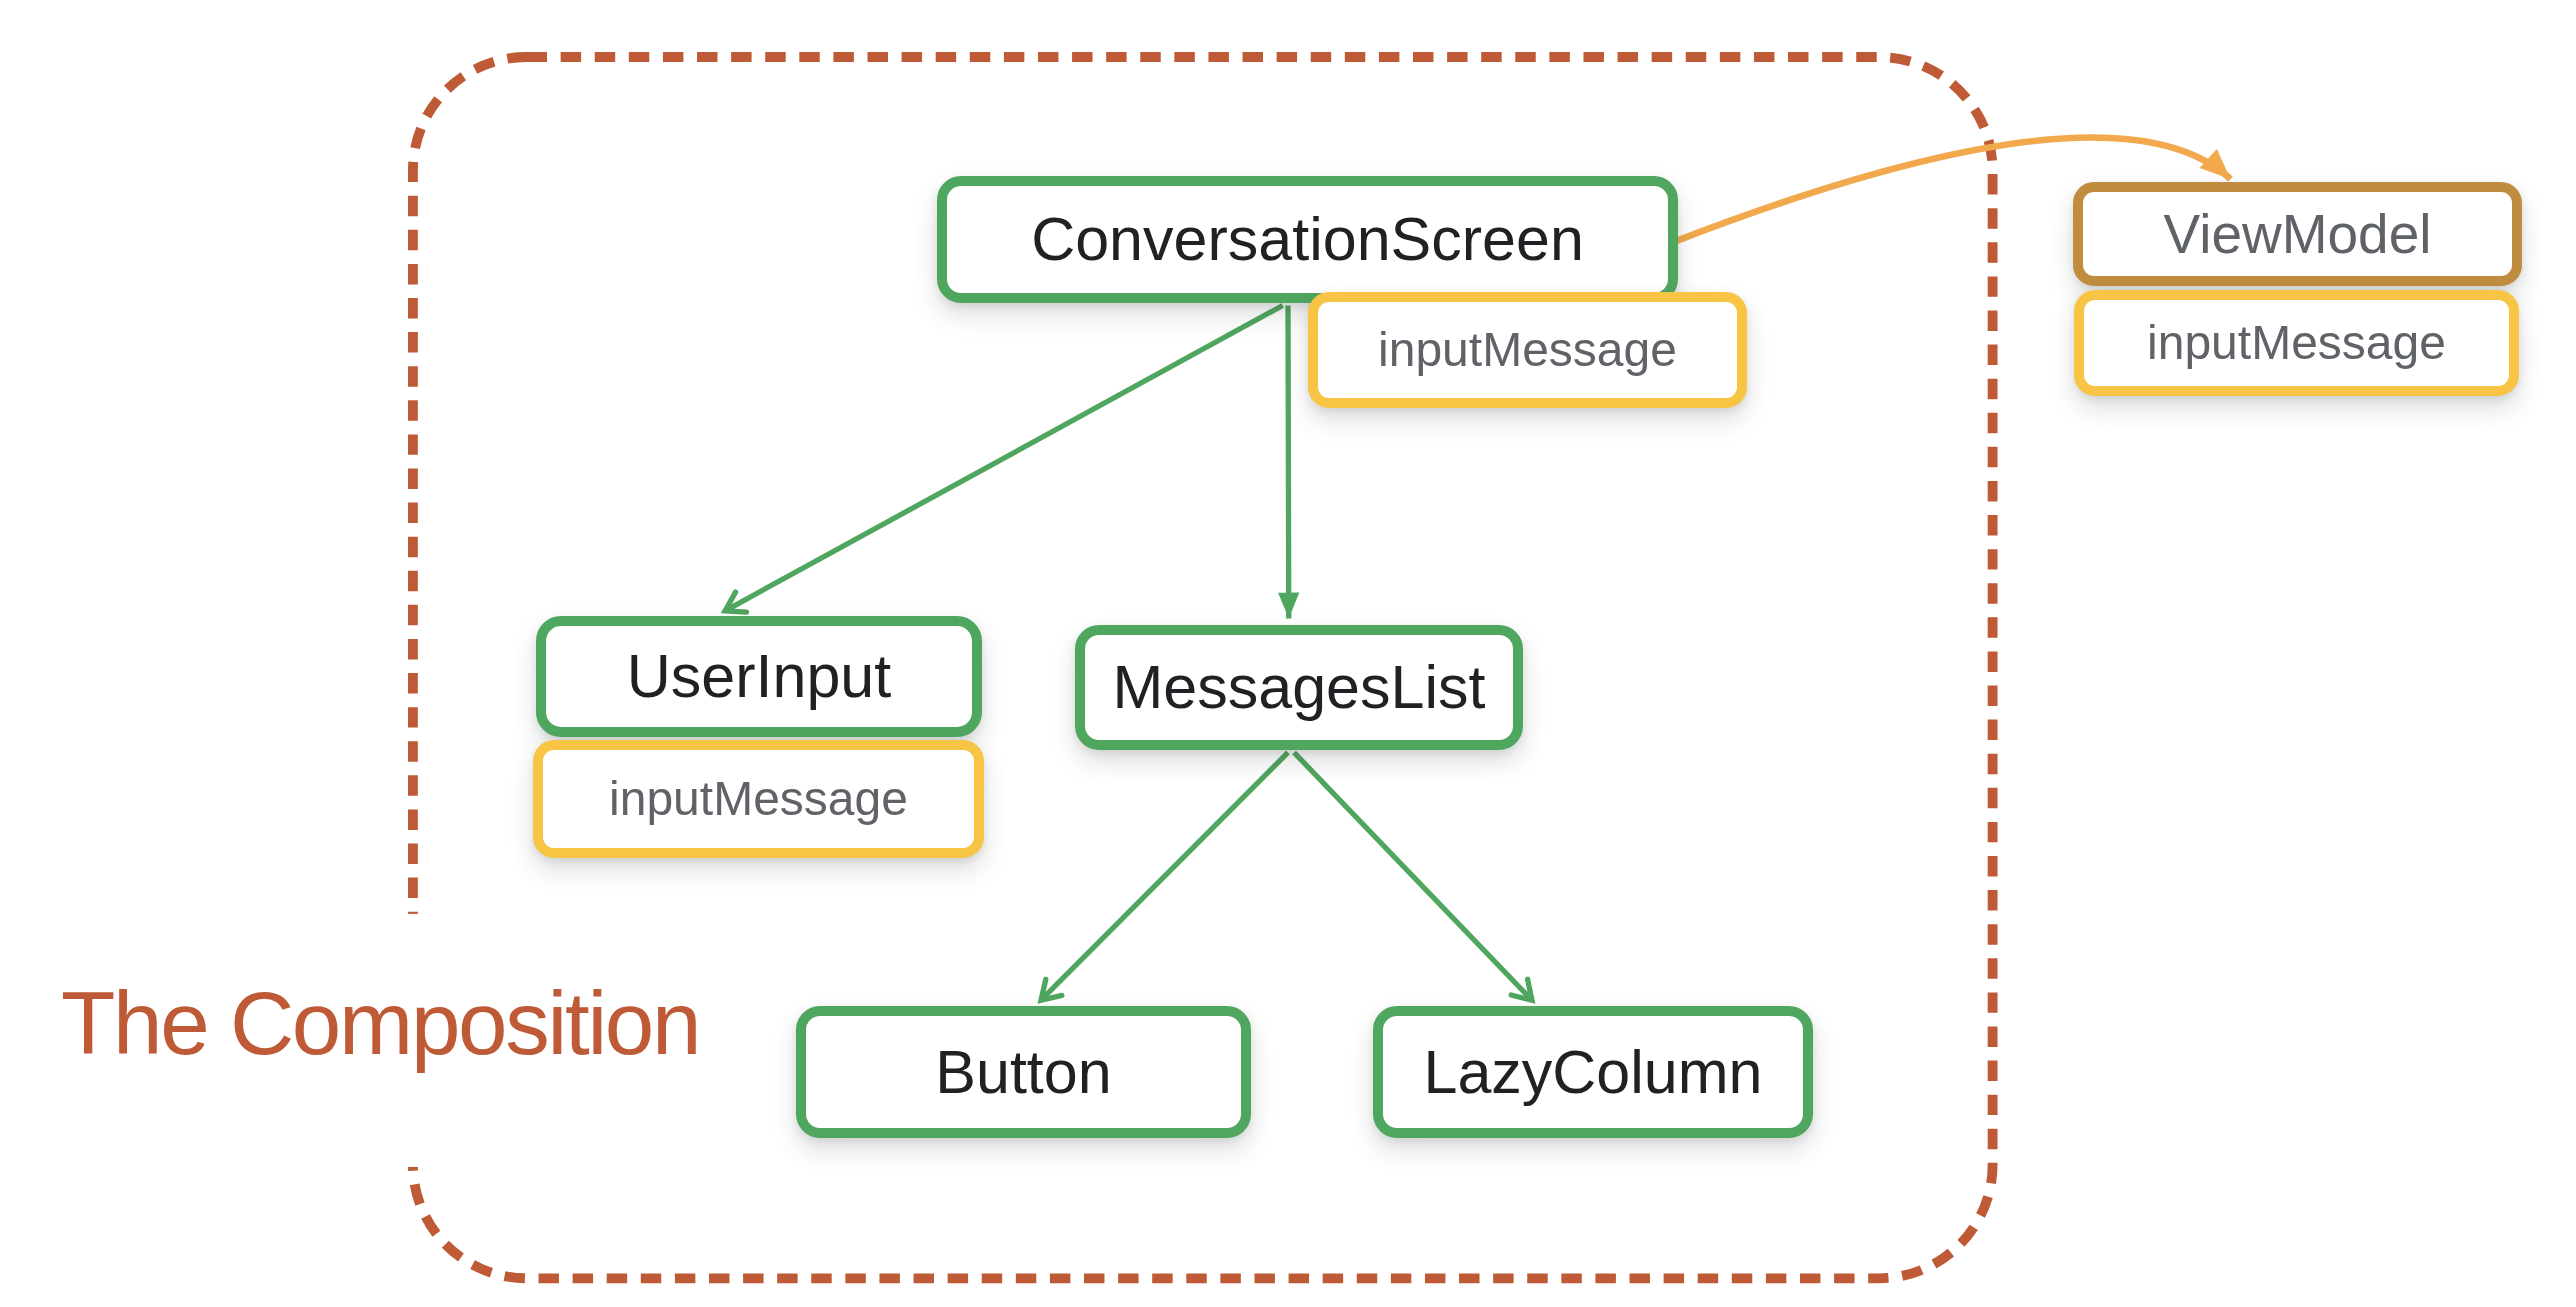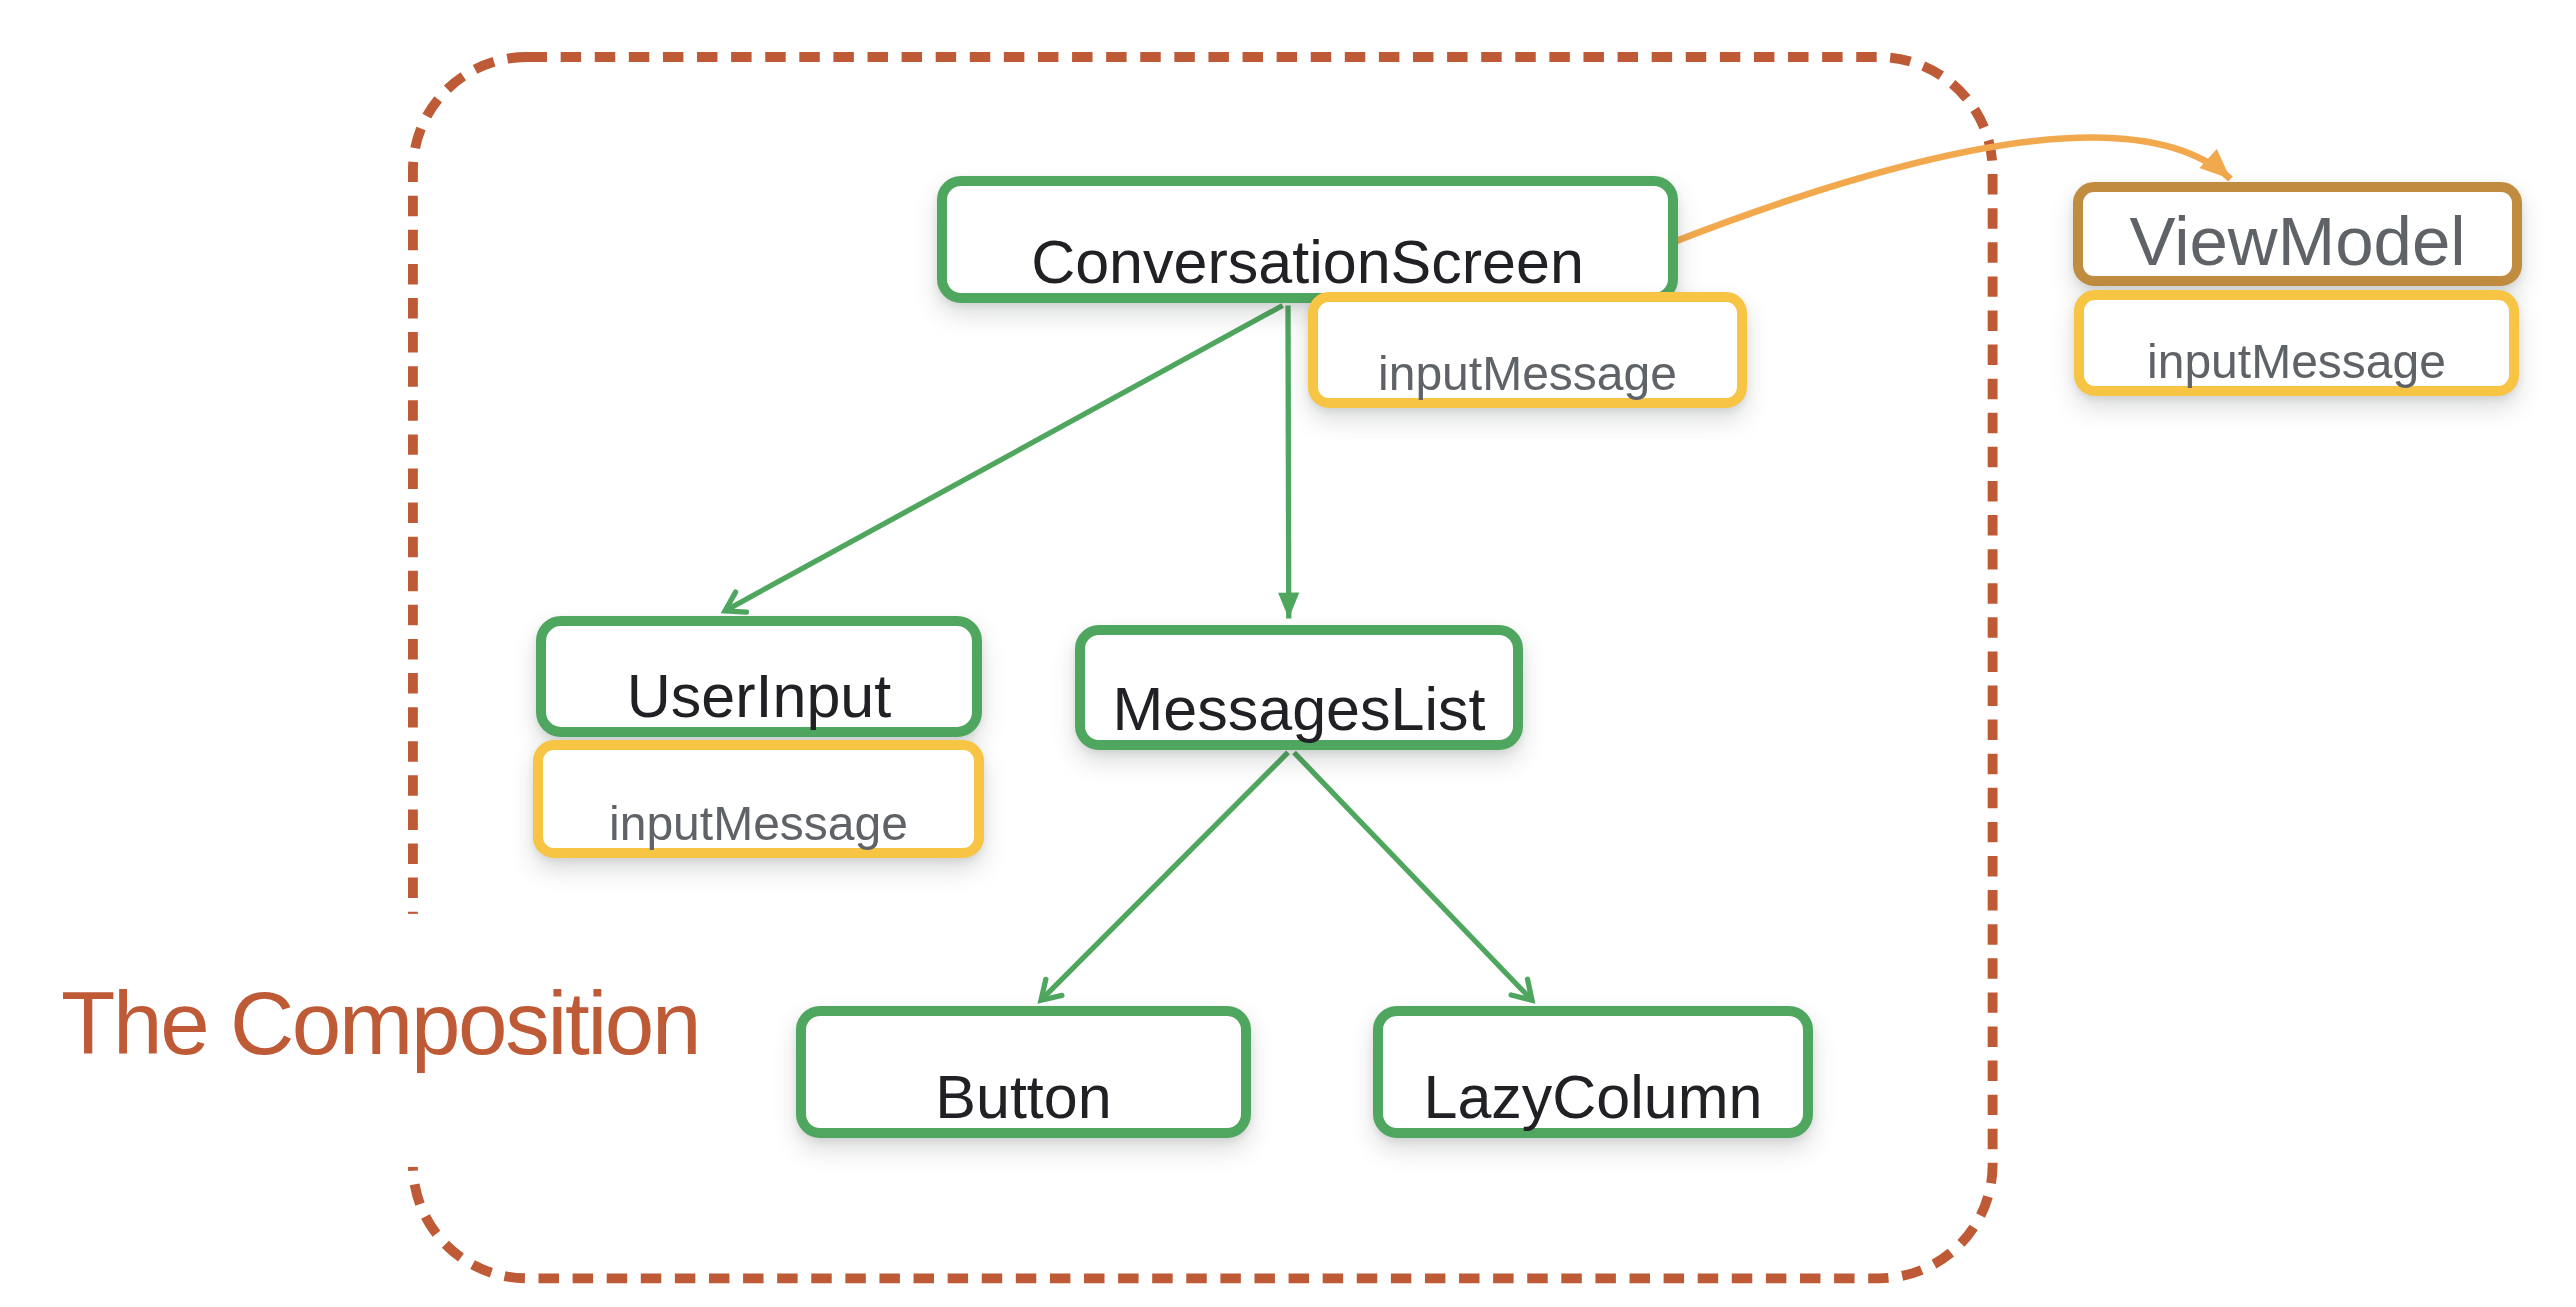--- a/index.html
+++ b/index.html
@@ -14,21 +14,21 @@
   }
   *{margin:0;padding:0;box-sizing:border-box;}
   html,body{background:var(--bg);}
   body{
     width:2576px;height:1308px;position:relative;overflow:hidden;
     font-family:"Liberation Sans","DejaVu Sans",sans-serif;
   }
   .canvas{position:absolute;inset:0;}
   svg.wires{position:absolute;left:0;top:0;width:2576px;height:1308px;}
   .node{
-    position:absolute;display:flex;align-items:flex-end;justify-content:center;
+    position:absolute;display:flex;align-items:center;justify-content:center;
     background:#fff;border-radius:24px;
     box-shadow:0 12px 23px rgba(60,64,67,.18),0 3px 7.6px rgba(60,64,67,.10);
   }
   .node .lbl{white-space:nowrap;line-height:1;}
   .node--composable{border:10.6px solid var(--green);}
   .node--state{border:10.6px solid var(--yellow);}
   .node--viewmodel{border:10.6px solid var(--brown);}
   .lbl--ink{color:var(--ink);font-size:61px;}
   .lbl--gray{color:var(--gray);font-size:48px;}
   .diagram-title{
@@ -79,21 +79,21 @@
 
   <div class="node node--composable n-conversation">
     <span class="lbl lbl--ink">ConversationScreen</span>
   </div>
 
   <div class="node node--state n-cs-state">
     <span class="lbl lbl--gray">inputMessage</span>
   </div>
 
   <div class="node node--viewmodel n-viewmodel">
-    <span class="lbl lbl--gray" style="font-size:69px">ViewModel</span>
+    <span class="lbl lbl--gray" style="font-size:55px">ViewModel</span>
   </div>
 
   <div class="node node--state n-vm-state">
     <span class="lbl lbl--gray">inputMessage</span>
   </div>
 
   <div class="node node--composable n-userinput">
     <span class="lbl lbl--ink">UserInput</span>
   </div>
 

